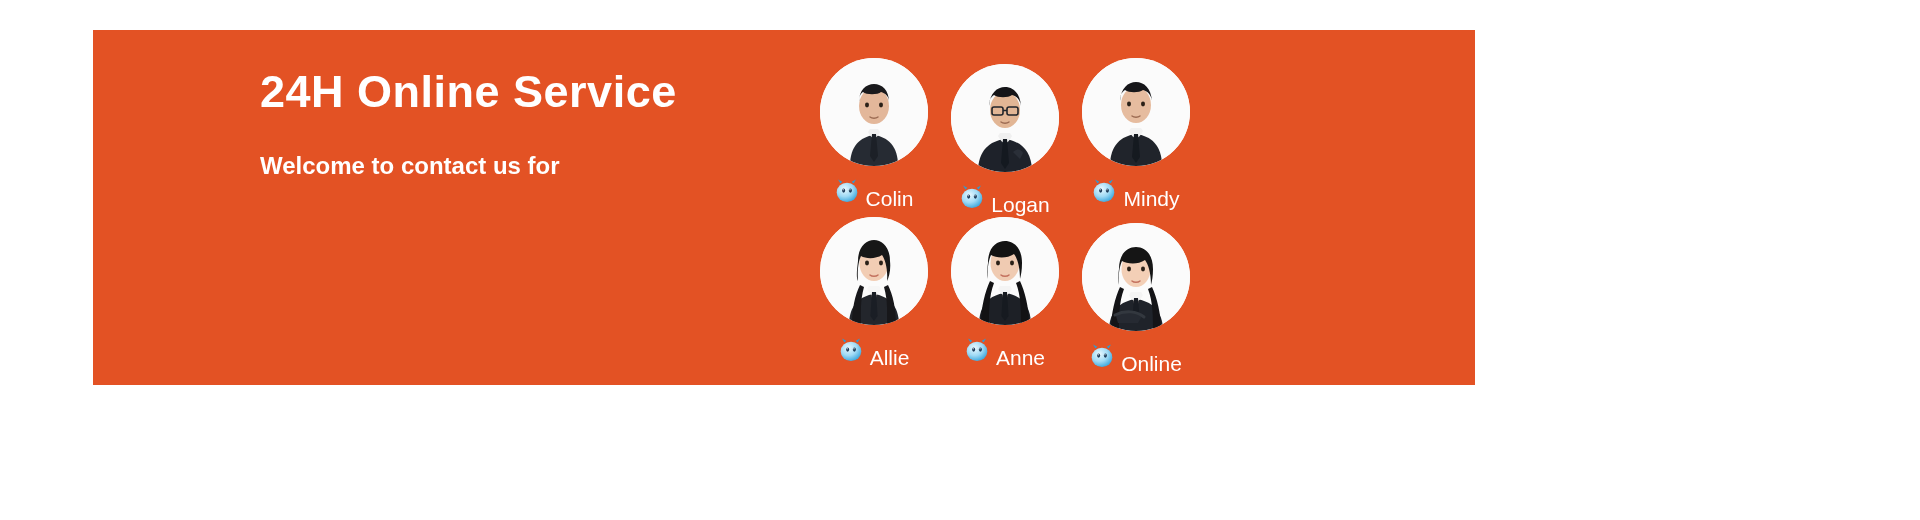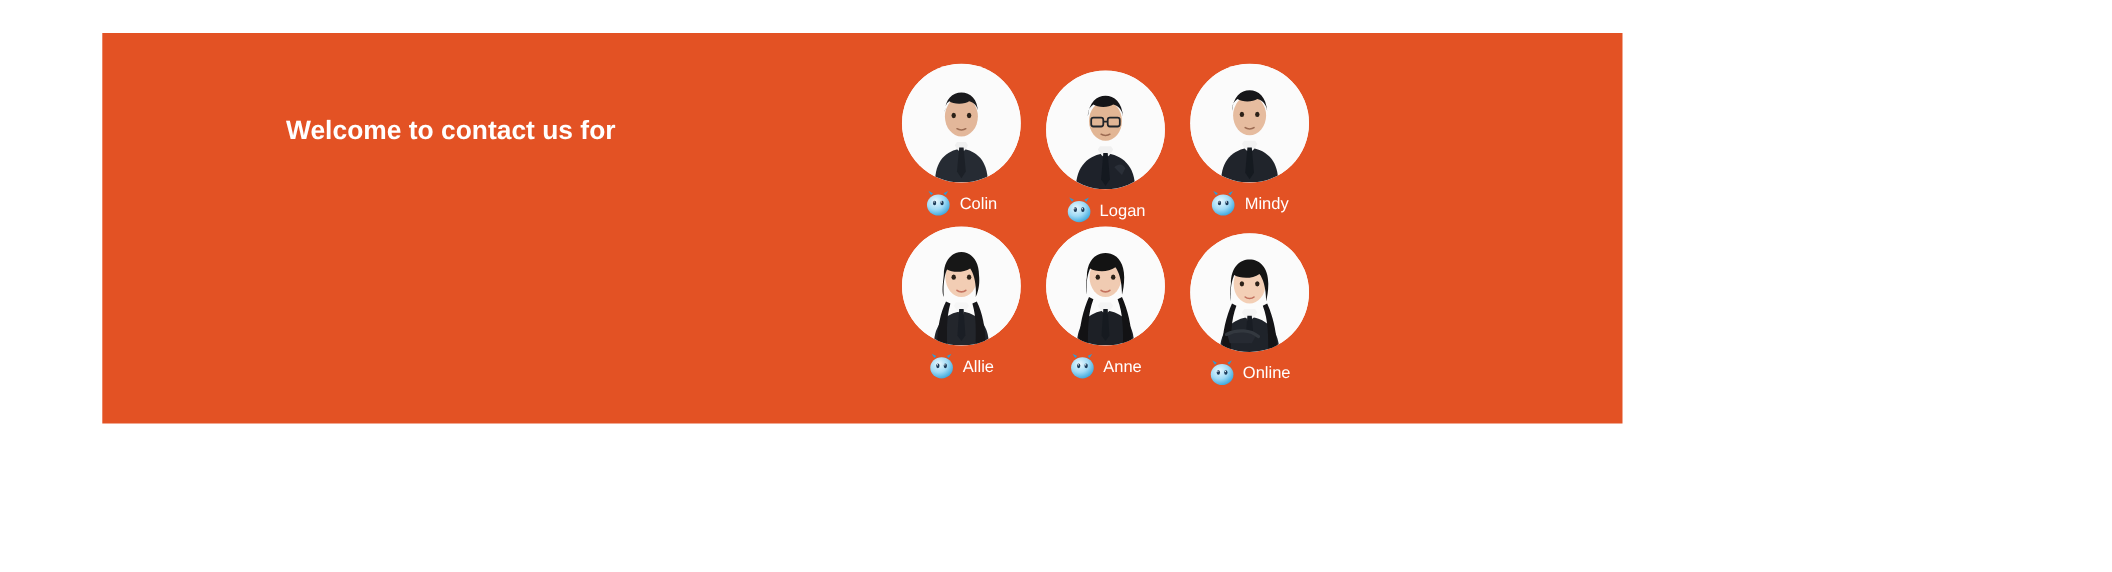--- a/index.html
+++ b/index.html
@@ -113,33 +113,35 @@
     height: 26px;
     flex: 0 0 26px;
     display: block;
   }
   .im-icon svg {
     display: block;
     width: 26px;
     height: 26px;
   }
   .agent-name {
-    font-size: 15px;
+    font-size: 21px;
     color: #FFFFFF;
     line-height: 1;
+    margin-top: 16px;
   }
 </style>
 </head>
 <body>
 
 <div class="page">
 
   <div class="banner">
 
     <div class="copy">
+      <h1 class="headline">24H Online Service</h1>
       <p class="subcopy">
         <span class="line">Welcome to contact us for</span>
       </p>
     </div>
 
     <div class="agents">
 
       <div class="agent-row">
 
         <div class="agent">

